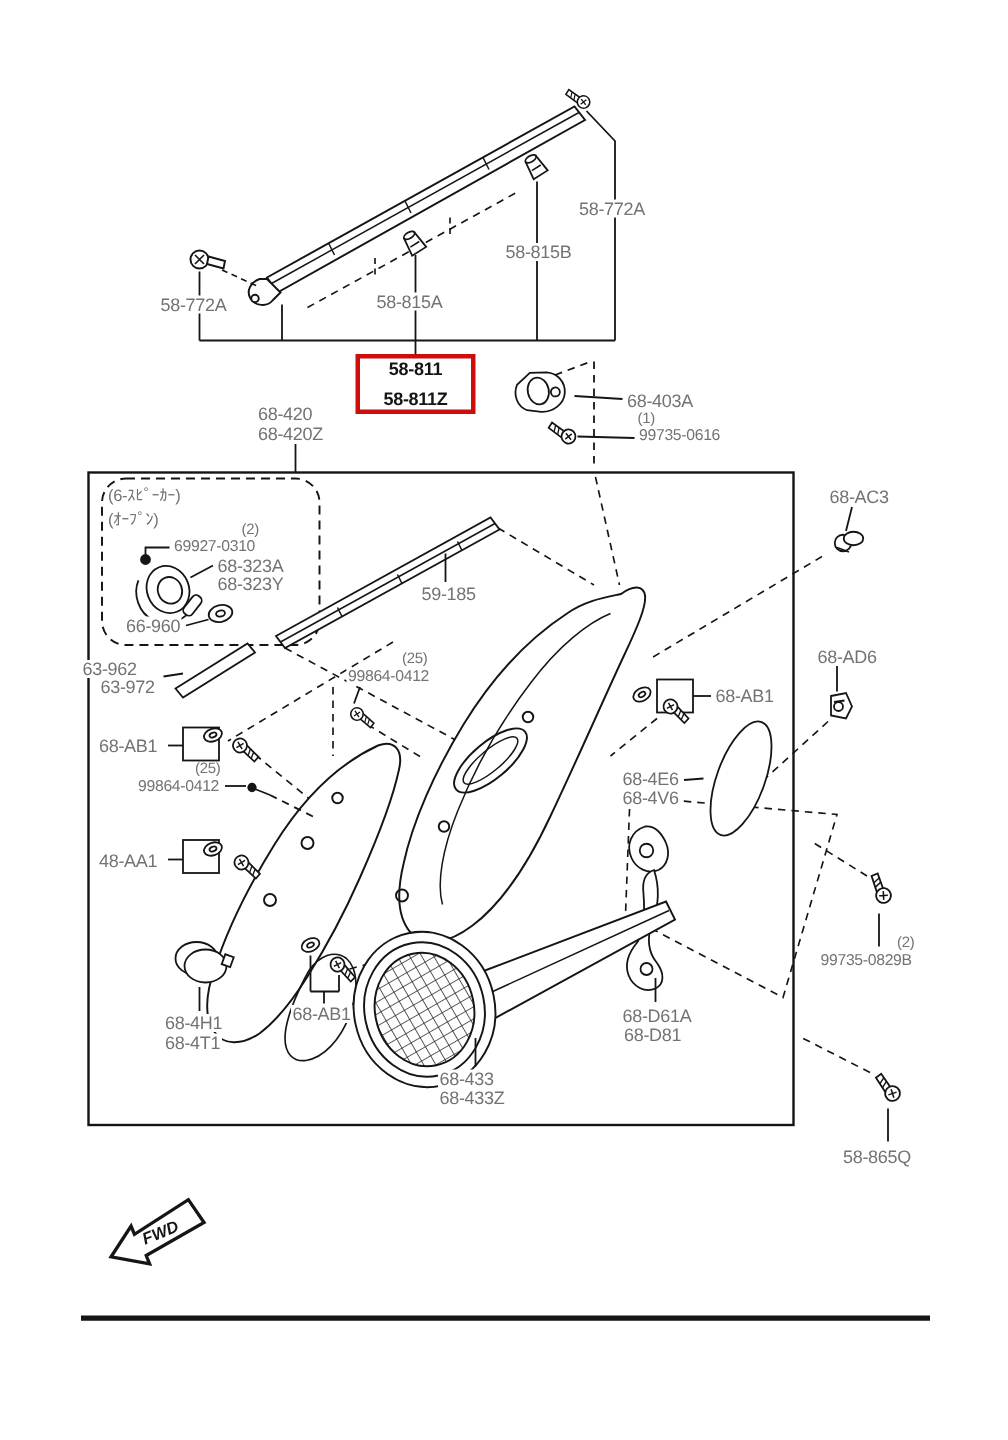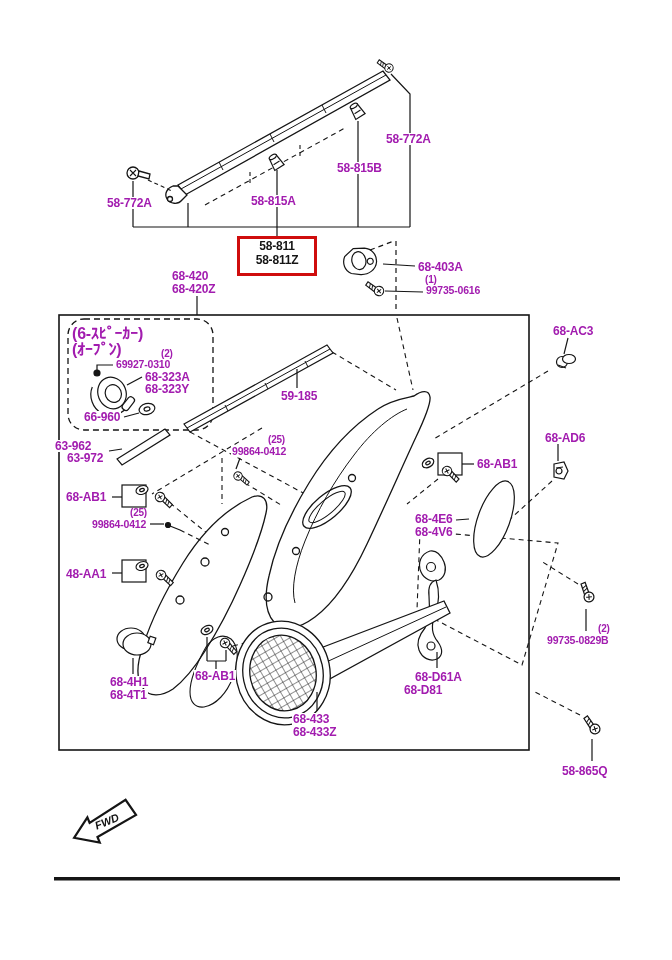--- a/index.html
+++ b/index.html
@@ -1,28 +1,28 @@
 <!DOCTYPE html>
 <html><head>
 <meta charset="utf-8">
 <style>
   html,body{margin:0;padding:0;background:#fff;}
   #canvas{position:relative;width:672px;height:960px;background:#fff;overflow:hidden;
           font-family:"Liberation Sans",sans-serif;}
   svg{position:absolute;left:0;top:0;}
   #labels-layer{position:absolute;left:0;top:0;width:672px;height:960px;pointer-events:none;}
-  .lbl{position:absolute;white-space:nowrap;font-weight:700;color:#a21caf;
+  .lbl{position:absolute;white-space:nowrap;font-weight:400;color:#737373;
        background:#fff;line-height:1.04;letter-spacing:-0.2px;padding:0 1px;}
   .lbl.part{font-size:12px;}
   .lbl.small{font-size:10.5px;}
   .lbl.qty{font-size:10px;background:transparent;}
-  .lbl.note{font-size:16px;background:transparent;}
+  .lbl.note{font-size:11px;background:transparent;}
   #highlight-box{position:absolute;left:237px;top:236px;width:74px;height:34px;
        border:3px solid #cf0d0d;background:#fff;display:flex;flex-direction:column;
-       align-items:center;justify-content:flex-start;}
+       align-items:center;justify-content:space-between;}
   #highlight-box div{font-size:12px;font-weight:700;color:#151515;line-height:1.2;
        letter-spacing:-0.2px;}
 </style>
 </head>
 <body>
 
 <div id="canvas">
 
 <svg width="672" height="960" viewBox="0 0 672 960">
   <defs>
@@ -280,21 +280,21 @@
       <div class="lbl small" style="left: 231px; top: 446px;">99864-0412</div>
       <div class="lbl part" style="left: 65px; top: 491px;">68-AB1</div>
       <div class="lbl qty" style="left: 129px; top: 508px;">(25)</div>
       <div class="lbl small" style="left: 91px; top: 519px;">99864-0412</div>
       <div class="lbl part" style="left: 65px; top: 568px;">48-AA1</div>
       <div class="lbl part" style="left: 476px; top: 458px;">68-AB1</div>
       <div class="lbl part" style="left: 544px; top: 432px;">68-AD6</div>
       <div class="lbl part" style="left: 414px; top: 513px; text-align: right;">68-4E6</div>
       <div class="lbl part" style="left: 414px; top: 526px;">68-4V6</div>
       <div class="lbl part" style="left: 414px; top: 671px;">68-D61A</div>
-      <div class="lbl part" style="left: 403px; top: 684px;">68-D81</div>
+      <div class="lbl part" style="left: 415px; top: 684px;">68-D81</div>
       <div class="lbl qty" style="left: 597px; top: 624px;">(2)</div>
       <div class="lbl small" style="left: 546px; top: 635px;">99735-0829B</div>
       <div class="lbl part" style="left: 561px; top: 765px;">58-865Q</div>
       <div class="lbl part" style="left: 109px; top: 676px;">68-4H1</div>
       <div class="lbl part" style="left: 109px; top: 689px;">68-4T1</div>
       <div class="lbl part" style="left: 194px; top: 670px;">68-AB1</div>
       <div class="lbl part" style="left: 292px; top: 713px;">68-433</div>
       <div class="lbl part" style="left: 292px; top: 726px; text-align: center;">68-433Z</div>
     </div>
 

